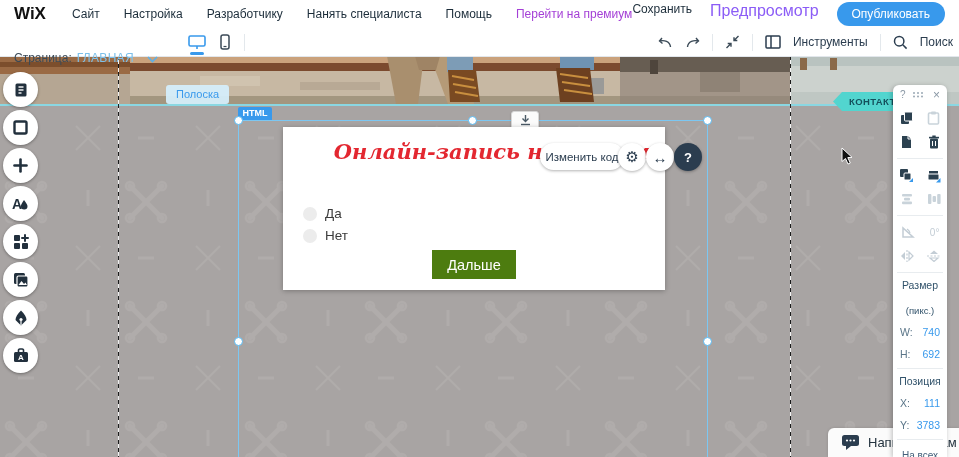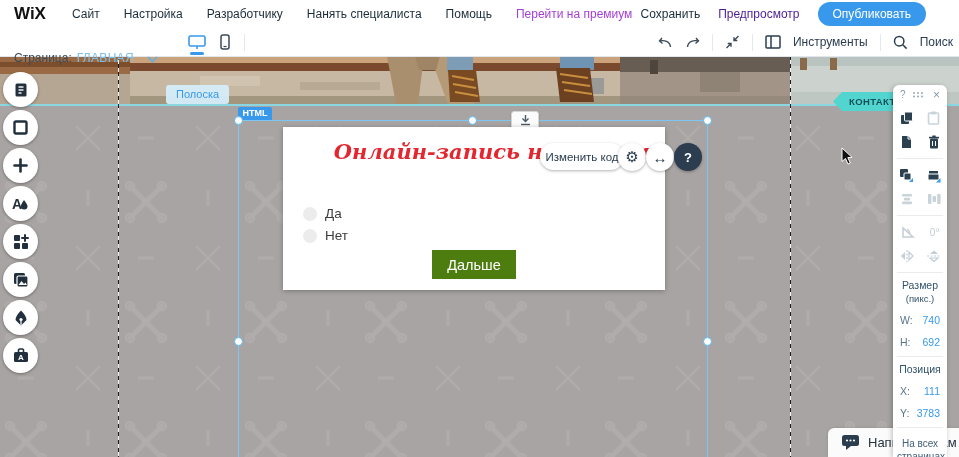--- a/index.html
+++ b/index.html
@@ -5,23 +5,23 @@
   html,body{margin:0;padding:0;}
   body{width:959px;height:457px;overflow:hidden;font-family:"Liberation Sans",sans-serif;background:#fff;}
   .stage{position:relative;width:959px;height:457px;overflow:hidden;background:#fff;}
 
   
   .topbar{position:absolute;left:0;top:0;width:930px;height:28px;background:#fff;display:flex;align-items:center;z-index:70;}
   .logo{font-weight:800;font-size:17px;color:#111;margin-left:14px;letter-spacing:0;}
   .mainnav{display:flex;align-items:center;gap:24px;margin-left:26px;}
   .mainnav span{font-size:12px;color:#1c2d3a;cursor:default;white-space:nowrap;}
   .mainnav .premium{color:#a43fd6;}
-  .top-actions{margin-left:auto;display:flex;align-items:center;gap:18px;margin-right:4px;}
+  .top-actions{margin-left:auto;display:flex;gap:18px;margin-right:4px;}
   .top-actions .save{font-size:12px;color:#1c2d3a;}
-  .top-actions .preview{font-size:12px;color:#4c1d95;}
+  .top-actions .preview{font-size:16px;color:#8b5cf6;}
   .btn-publish{background:#3899ec;color:#fff;font-size:12px;border:none;border-radius:15px;padding:5px 15px;line-height:14px;}
 
   
   .toolbar2{position:absolute;left:0;top:28px;width:959px;height:28px;background:#fff;border-bottom:1px solid #e2e7ec;display:flex;align-items:center;z-index:70;}
   .page-group{display:flex;align-items:center;margin-left:14px;gap:5px;margin-top:32px;}
   .page-label{font-size:12px;color:#3b4a57;}
   .page-value{font-size:12px;color:#7cc0ea;letter-spacing:.3px;}
   .chev{margin-left:8px;display:inline-block;}
   .device-group{display:flex;align-items:center;gap:14px;margin-left:30px;}
   .vdiv{width:1px;height:17px;background:#e3e8ec;}
@@ -71,21 +71,21 @@
   .side-btn{position:absolute;left:3px;width:35px;height:35px;border-radius:50%;background:#fff;box-shadow:0 1px 3px rgba(0,0,0,.35);display:flex;align-items:center;justify-content:center;z-index:35;}
 
   
   .rpanel{position:absolute;left:893px;top:85px;width:54px;height:372px;background:#fff;border-radius:6px 6px 0 0;box-shadow:-1px 1px 5px rgba(0,0,0,.25);z-index:50;box-sizing:border-box;}
   .rp-head{display:flex;align-items:center;justify-content:space-between;padding:4px 7px 2px 7px;color:#8a98a5;}
   .rp-head .q{font-size:10px;}
   .rp-head .x{font-size:12px;line-height:10px;}
   .rp-grid{display:flex;justify-content:space-around;align-items:center;height:24px;}
   .rp-div{height:1px;background:#e8ecef;margin:4px 4px;}
   .rp-title{text-align:center;font-size:10.5px;color:#32536b;margin-top:6px;}
-  .rp-sub{text-align:center;font-size:9.5px;color:#32536b;margin-top:2px;}
+  .rp-sub{text-align:center;font-size:9.5px;color:#32536b;margin-top:14px;}
   .rp-row{display:flex;justify-content:space-between;padding:0 7px;margin-top:10px;}
   .rp-row .k{font-size:10.5px;color:#5a7588;}
   .rp-row .v{font-size:10.5px;color:#3899ec;}
   .rp-foot{text-align:center;font-size:10px;color:#44607a;margin-top:9px;line-height:13px;padding:0 4px;}
   .deg{font-size:10px;color:#c3cdd5;}
 </style>
 </head>
 <body>
 
 <div class="stage">

